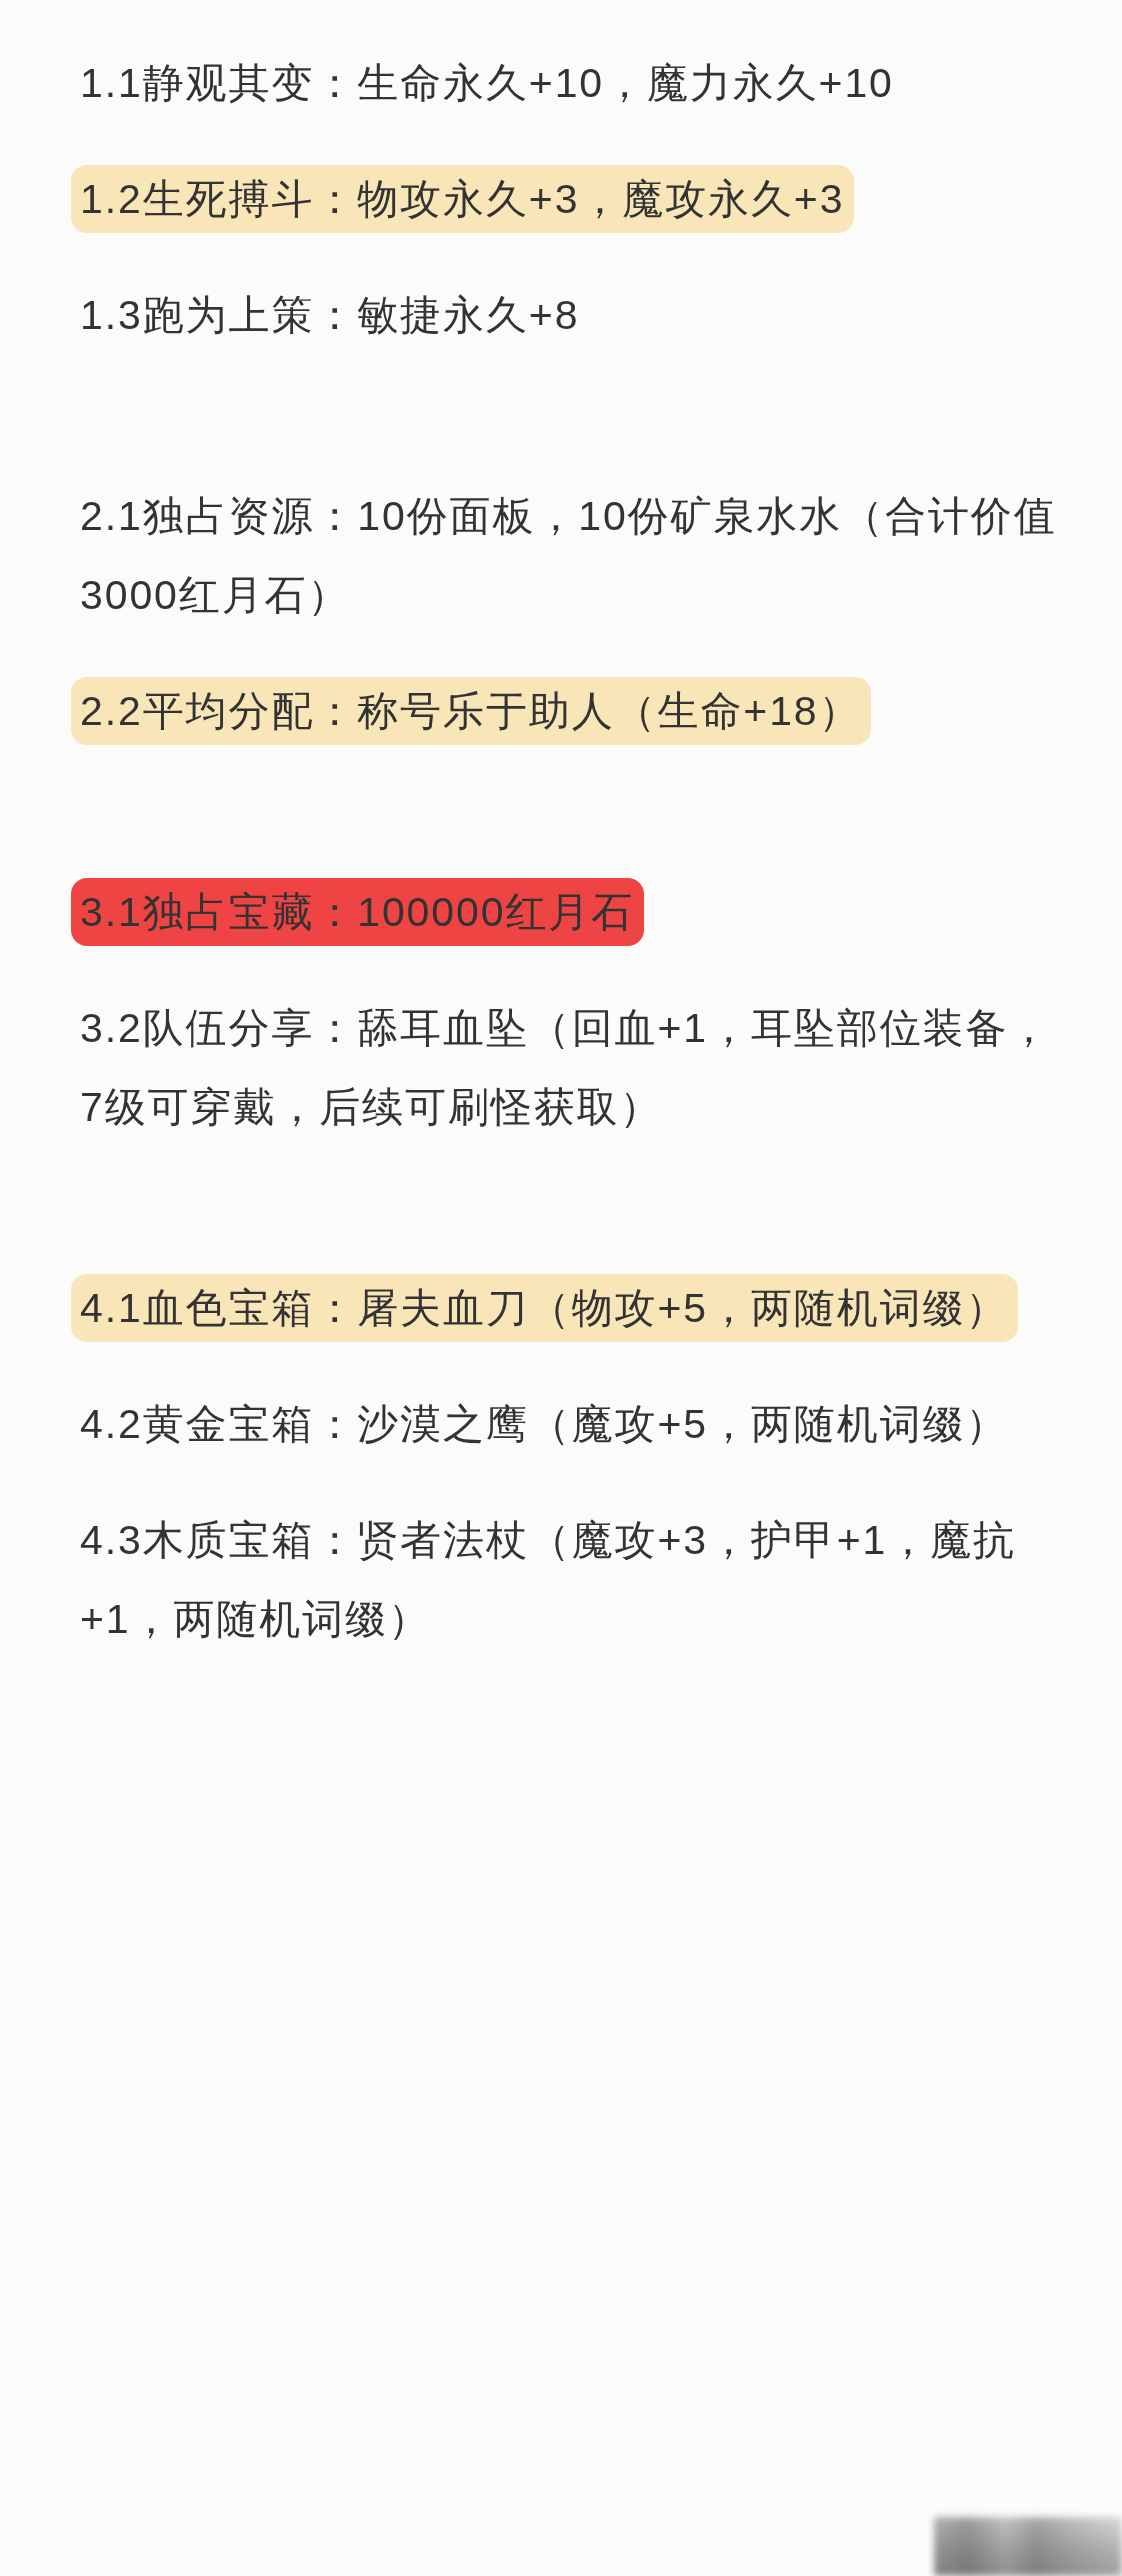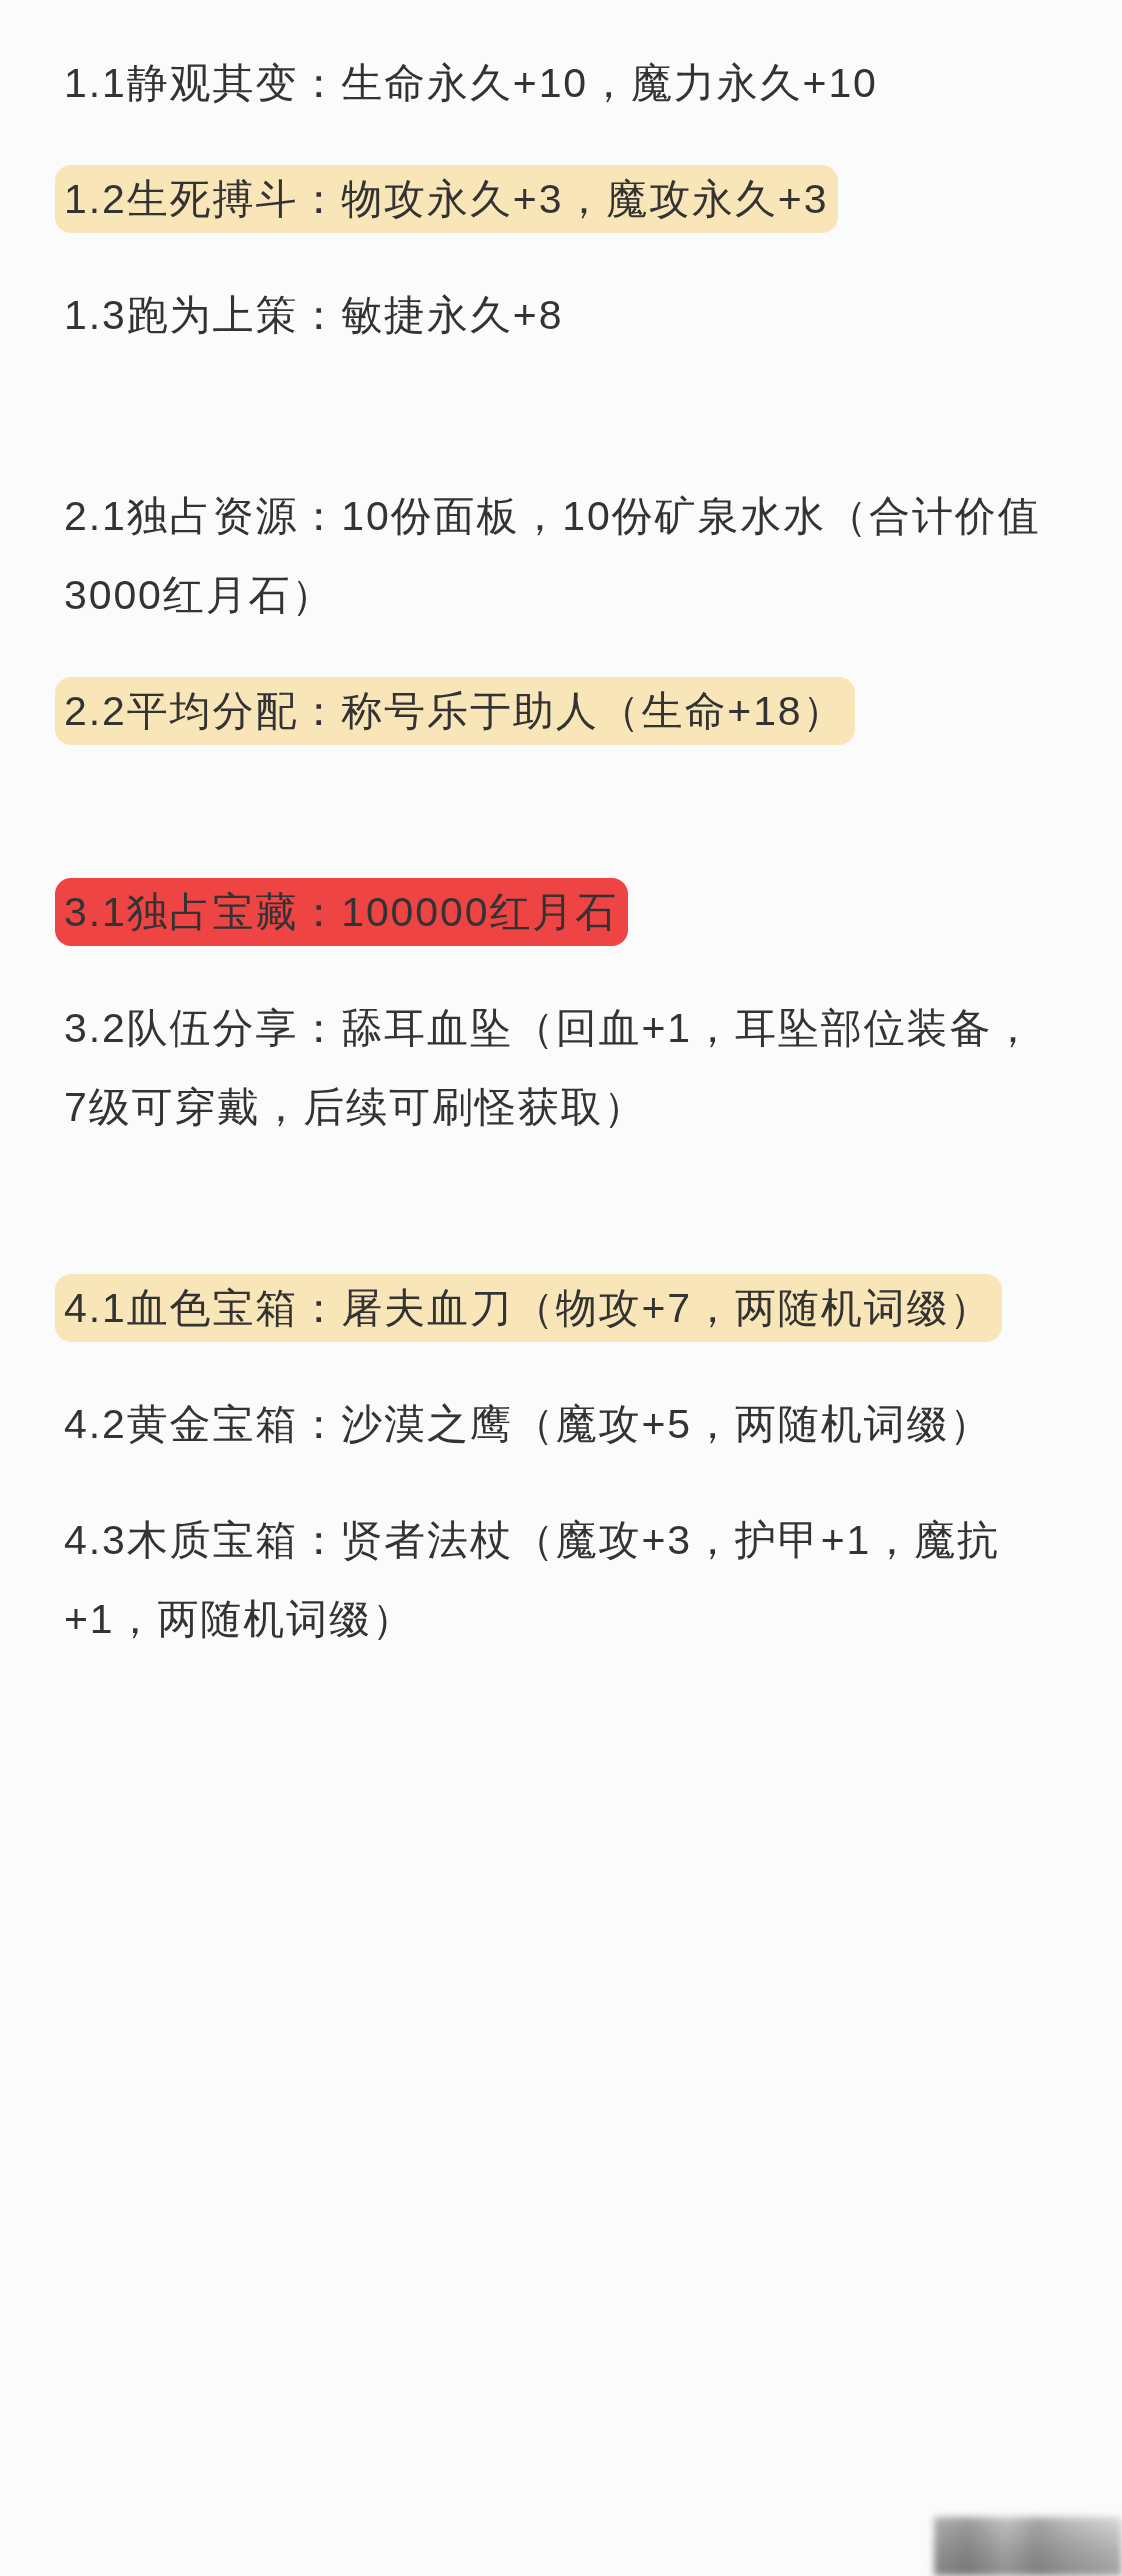--- a/index.html
+++ b/index.html
@@ -12,20 +12,21 @@
     position: relative;
     overflow: hidden;
     font-family: "Liberation Sans", "DejaVu Sans", sans-serif;
   }
   .doc {
     padding: 44px 65px 0 64px;
     font-size: 41px;
     line-height: 79px;
     letter-spacing: 1.9px;
     font-weight: 500;
+    margin-left: 16px;
   }
   section {
     margin: 0 0 122px 0;
   }
   section:last-child {
     margin-bottom: 0;
   }
   p.item {
     margin: 0 0 37px 0;
   }
@@ -64,20 +65,20 @@
     </section>
     <section>
       <p class="item"><span>2.1独占资源：10份面板，10份矿泉水水（合计价值3000红月石）</span></p>
       <p class="item"><span class="hl" style="background: rgb(249, 230, 184);">2.2平均分配：称号乐于助人（生命+18）</span></p>
     </section>
     <section>
       <p class="item"><span class="hl" style="background: #ef4444;">3.1独占宝藏：100000红月石</span></p>
       <p class="item"><span>3.2队伍分享：舔耳血坠（回血+1，耳坠部位装备，7级可穿戴，后续可刷怪获取）</span></p>
     </section>
     <section>
-      <p class="item"><span class="hl" style="background: rgb(249, 230, 184);">4.1血色宝箱：屠夫血刀（物攻+7，两随机词缀）</span></p>
+      <p class="item"><span class="hl" style="background: rgb(249, 230, 184);">4.1血色宝箱：屠夫血刀（物攻+5，两随机词缀）</span></p>
       <p class="item"><span>4.2黄金宝箱：沙漠之鹰（魔攻+5，两随机词缀）</span></p>
       <p class="item"><span>4.3木质宝箱：贤者法杖（魔攻+3，护甲+1，魔抗+1，两随机词缀）</span></p>
     </section>
   </div>
 
 <div class="watermark"></div>
 
 
 </body></html>

